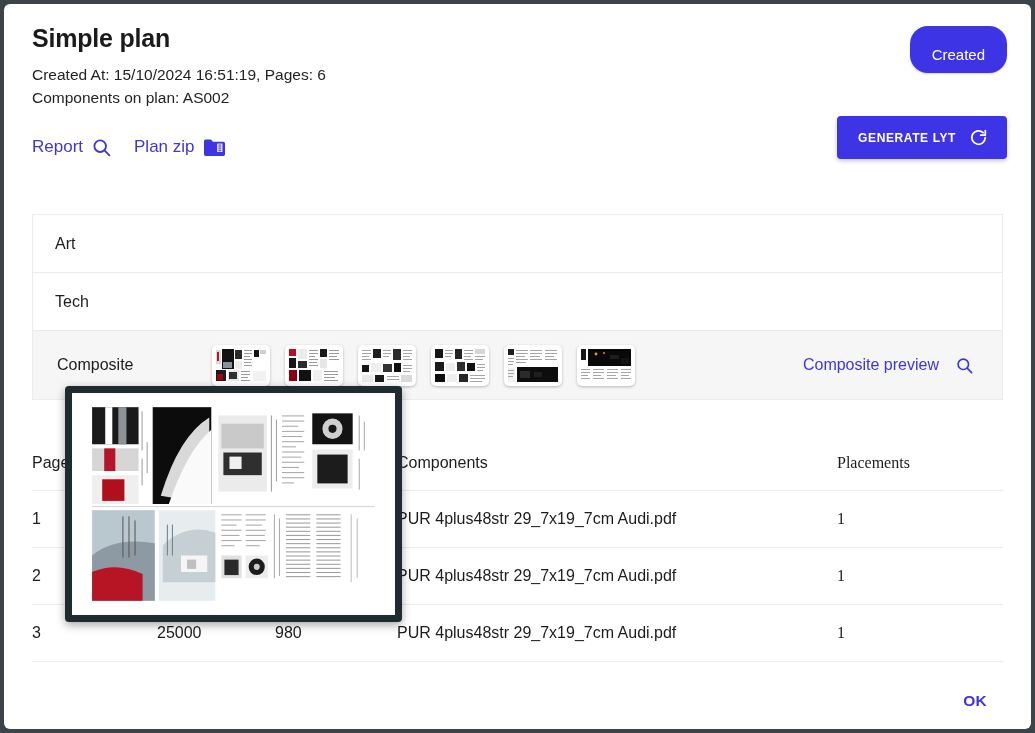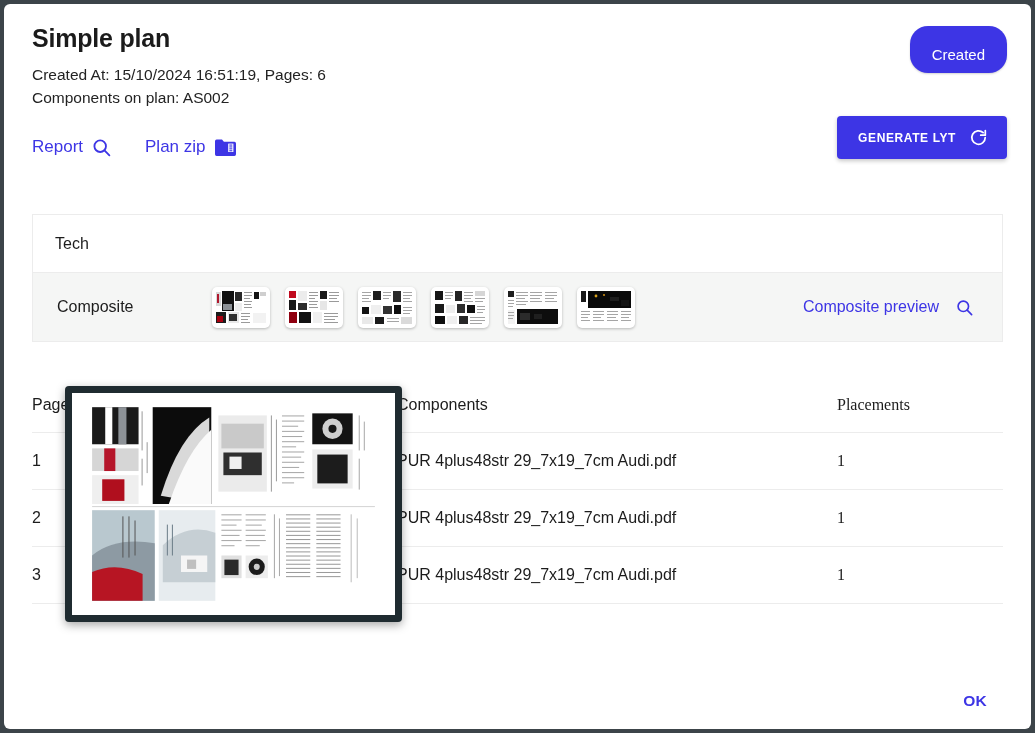--- a/index.html
+++ b/index.html
@@ -33,21 +33,21 @@
     background: #3d35e5; color: #fff;
     font-size: 15px; border-radius: 18px;
     padding: 20px 22px 9px 22px;
     line-height: 18px;
     cursor: pointer;
     box-shadow: 0 1px 2px rgba(0,0,0,.18);
   }
 
   .links-row {
     margin-top: 17px;
-    display: flex; align-items: center; gap: 25px;
+    display: flex; align-items: center; gap: 14px;
     position: relative; height: 42px;
   }
   .link {
     color: #3d35e5; font-size: 17px;
     display: flex; align-items: center; gap: 8px;
     cursor: pointer;
   }
   .link .lbl { line-height: 20px; }
   .ic { display: inline-flex; align-items: center; justify-content: center; }
 
@@ -201,20 +201,23 @@
             <path d="M20.5 12a8.5 8.5 0 1 1-2.6-6.1"></path>
             <polyline points="20.6,3.3 20.6,9.1 14.8,9.1" stroke-linejoin="round"></polyline>
           </svg>
         </span>
       </button>
     </div>
   </div>
 
   <div class="panels">
 
+    <div class="panel">
+      <span class="p-label">Art</span>
+    </div>
 
     <div class="panel">
       <span class="p-label">Tech</span>
     </div>
 
     <div class="panel composite">
       <span class="p-label">Composite</span>
 
       <div class="thumbs">
         <div class="thumb">

